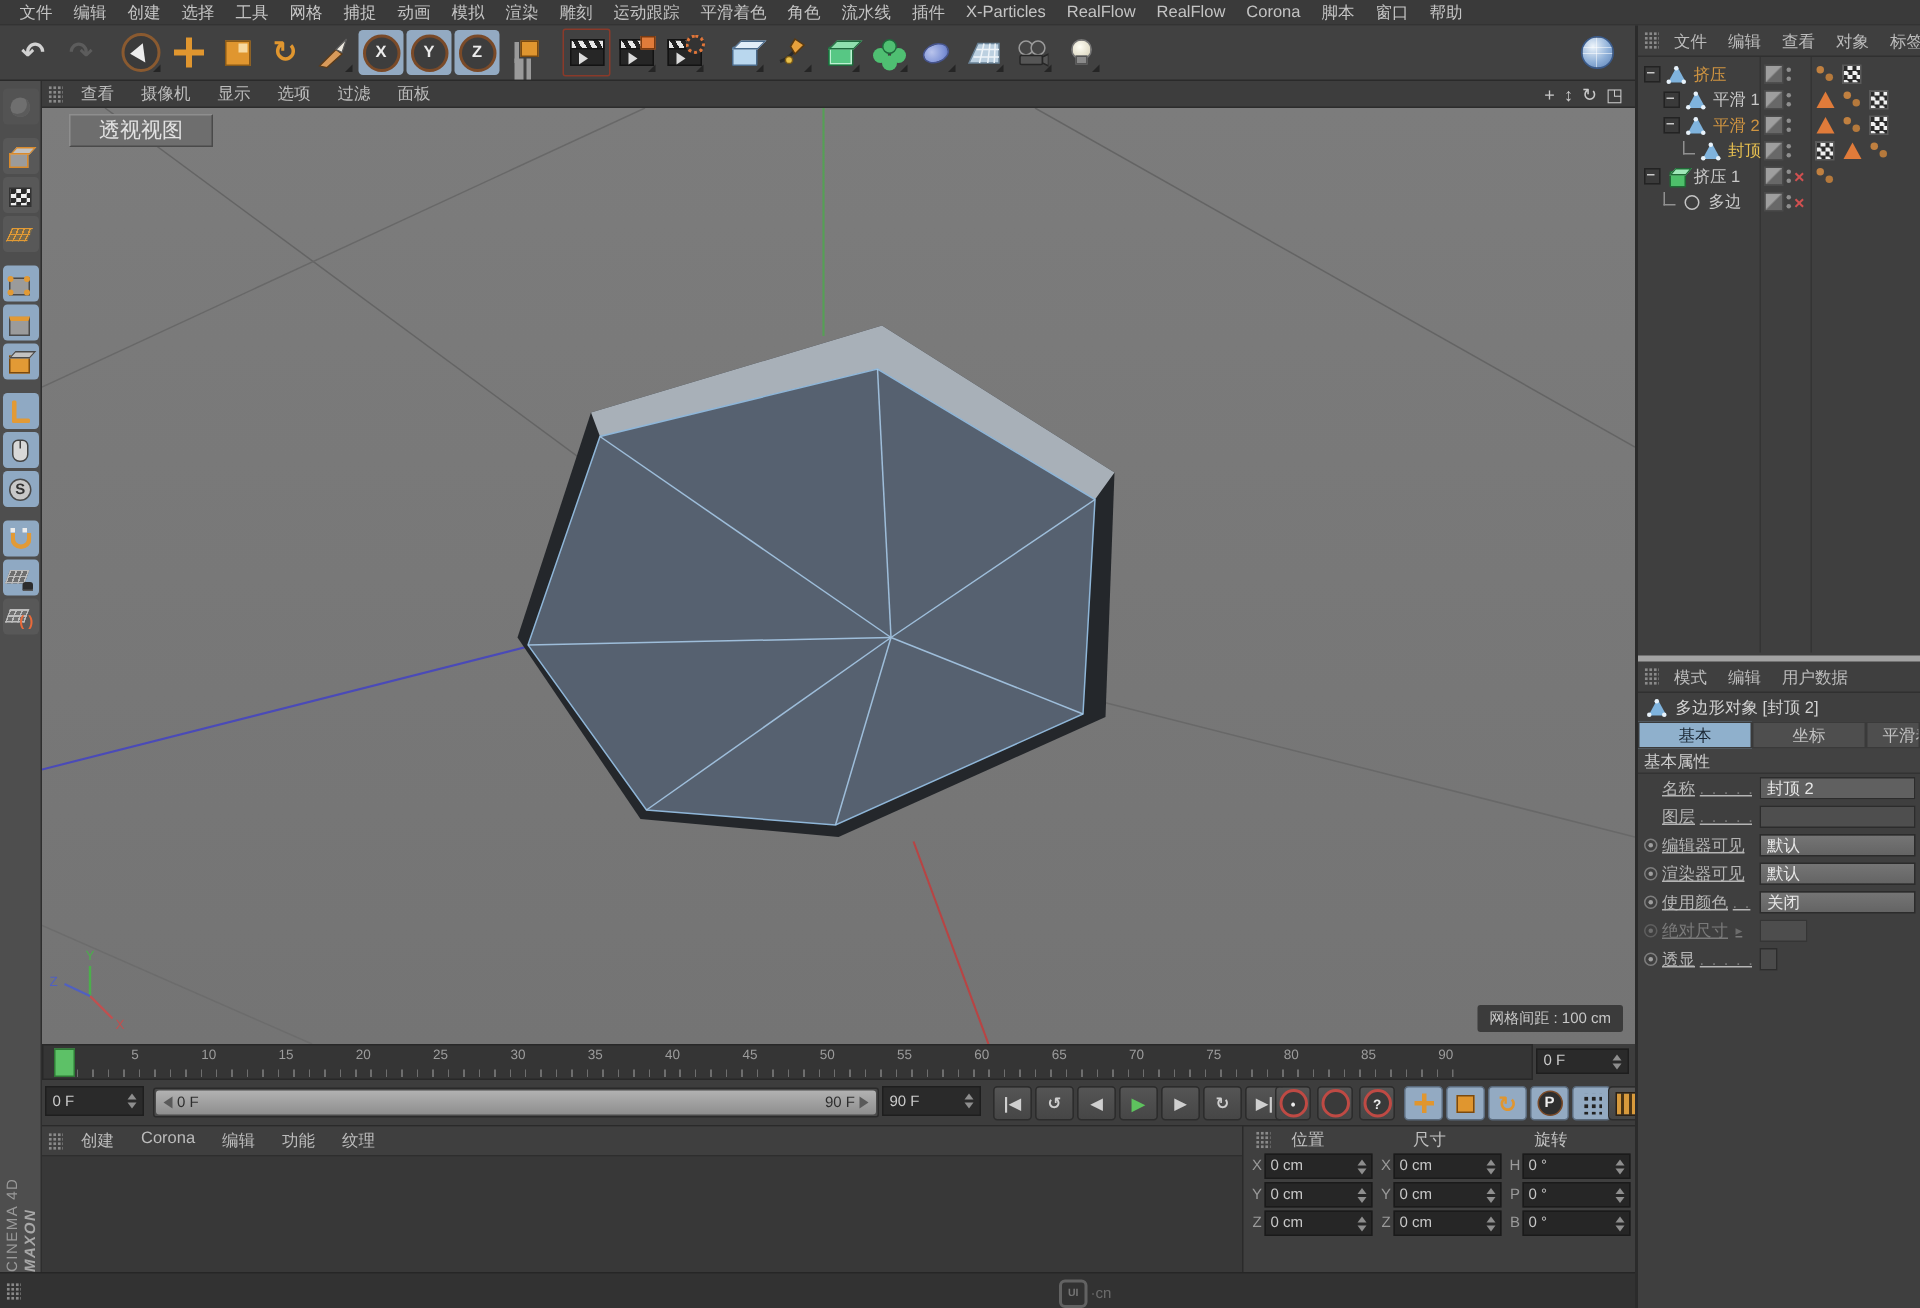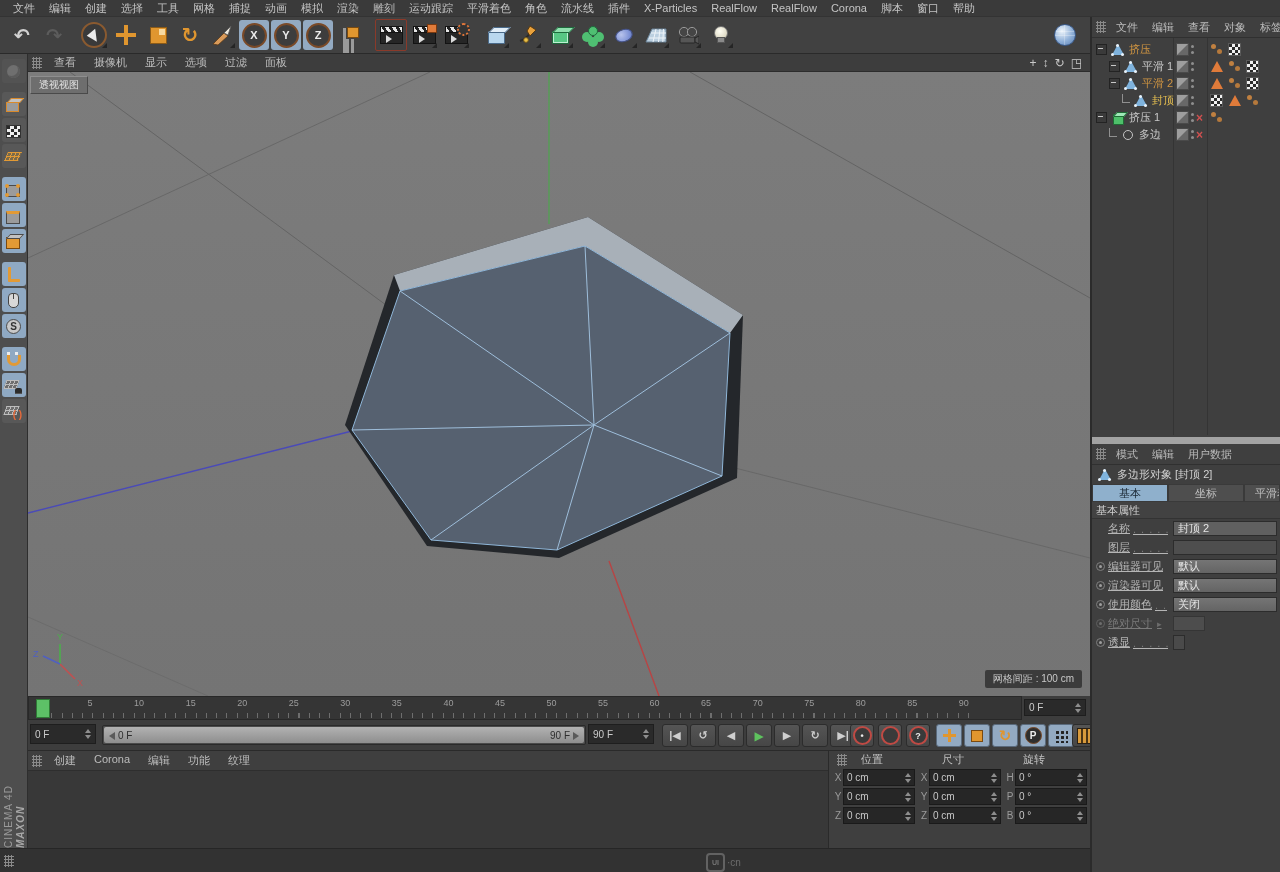--- a/index.html
+++ b/index.html
@@ -99,22 +99,22 @@
   [data-ic="quantize"] .lp-glyph{color:#e86a3a;left:4px;top:3px;font-size:10px;}
 
   
   #vp-menu{position:absolute;left:28px;top:54px;width:1062px;height:18px;background:#3d3d3d;border-bottom:1px solid #2c2c2c;display:flex;align-items:center;box-sizing:border-box;}
   .vp-item{padding:0 9px;color:#bcbcbc;}
   .panel-handle{width:10px;height:12px;margin:0 3px 0 4px;flex:0 0 auto;
      background-image:radial-gradient(#8a8a8a 1px,transparent 1.2px);background-size:3px 3px;}
   .vp-ctrl{margin-left:auto;display:flex;align-items:center;gap:6px;padding-right:8px;}
   .vp-ctrl span{color:#c9c9c9;font-size:12px;line-height:1;}
   #vp-canvas{position:absolute;left:28px;top:72px;width:1062px;height:624px;background:linear-gradient(#7c7c7c,#747474);overflow:hidden;}
-  .vp-label{position:absolute;left:2px;top:4px;background:#6e6e6e;border:1px solid #8e8e8e;border-right-color:#4a4a4a;border-bottom-color:#4a4a4a;
-     color:#e2e2e2;font-size:10px;padding:1px 8px;}
+  .vp-label{position:absolute;left:18px;top:4px;background:#6e6e6e;border:1px solid #8e8e8e;border-right-color:#4a4a4a;border-bottom-color:#4a4a4a;
+     color:#e2e2e2;font-size:14px;padding:1px 19px;}
   .grid-info{position:absolute;right:8px;bottom:8px;background:#3b3b3b;color:#c8c8c8;font-size:10px;padding:2px 8px;border-radius:2px;}
 
   
   #tl-ruler{position:absolute;left:28px;top:696px;width:994px;height:24px;background:#353535;border:1px solid #282828;box-sizing:border-box;}
   .tick-row{position:absolute;left:12px;right:52px;top:1px;display:flex;justify-content:space-between;}
   .tick{color:#9c9c9c;font-size:9px;}
   .minor-ticks{position:absolute;left:12px;right:52px;bottom:1px;height:5px;
      background:repeating-linear-gradient(90deg,#6e6e6e 0 1px,transparent 1px 10.3px);}
   .playhead{position:absolute;left:7px;top:2px;width:12px;height:17px;background:#5dc167;border:1px solid #2f7a36;}
   #tl-framefield{position:absolute;left:1024px;top:699px;width:62px;height:17px;}
@@ -208,21 +208,21 @@
   .om-dots::before{content:"";position:absolute;left:0;top:1px;width:3px;height:3px;border-radius:50%;background:#8e8e8e;box-shadow:0 6px 0 #8e8e8e;}
   .om-x{position:absolute;left:104px;width:10px;color:#d05050;font-weight:bold;font-size:12px;line-height:1;}
   .om-tags{position:absolute;left:118px;display:flex;gap:4px;align-items:center;}
   .tag{width:14px;height:13px;position:relative;display:inline-block;}
   .tag[data-type="phong"]::before{content:"";position:absolute;left:1px;top:1px;border-left:6px solid transparent;border-right:6px solid transparent;border-bottom:11px solid #e07b3a;}
   .tag[data-type="dots"]::before{content:"";position:absolute;left:1px;top:1px;width:5px;height:5px;border-radius:50%;background:#c08040;box-shadow:6px 5px 0 #b5793c;}
   .tag[data-type="uvw"]::before{content:"";position:absolute;left:0;top:0;width:11px;height:11px;border:1px solid #5a5a5a;
       background:conic-gradient(#f0f0f0 0 25%,#2a2a2a 0 50%,#f0f0f0 0 75%,#2a2a2a 0);background-size:6px 6px;}
 
   
-  #am{position:absolute;left:0;top:420px;right:0;bottom:0;border-top:7px solid #a3a3a3;}
+  #am{position:absolute;left:0;top:420px;right:0;bottom:0;border-top:4px solid #a3a3a3;}
   .am-title{height:19px;display:flex;align-items:center;padding-left:4px;color:#d2d2d2;}
   .am-title .om-ic{margin-right:4px;}
   .am-tabs{display:flex;height:18px;}
   .am-tab{flex:0 0 76px;display:flex;align-items:center;justify-content:center;background:#4e4e4e;border:1px solid #3a3a3a;color:#c0c0c0;box-sizing:border-box;}
   .am-tab:last-child{flex:1 1 auto;overflow:hidden;justify-content:flex-start;padding-left:10px;white-space:nowrap;}
   .am-tab[data-active="true"]{background:#8fb0cc;color:#1b2835;}
   .am-section{height:16px;display:flex;align-items:center;padding-left:4px;color:#cfcfcf;border-bottom:1px solid #333;background:#424242;}
   .ar-row{display:flex;align-items:center;height:19px;padding:0 3px 0 3px;}
   .ar-radio{width:11px;height:11px;flex:0 0 auto;margin-right:2px;position:relative;}
   .ar-radio[data-radio="true"]::before{content:"";position:absolute;left:1px;top:1px;width:7px;height:7px;border:1px solid #7e7e7e;border-radius:50%;}

